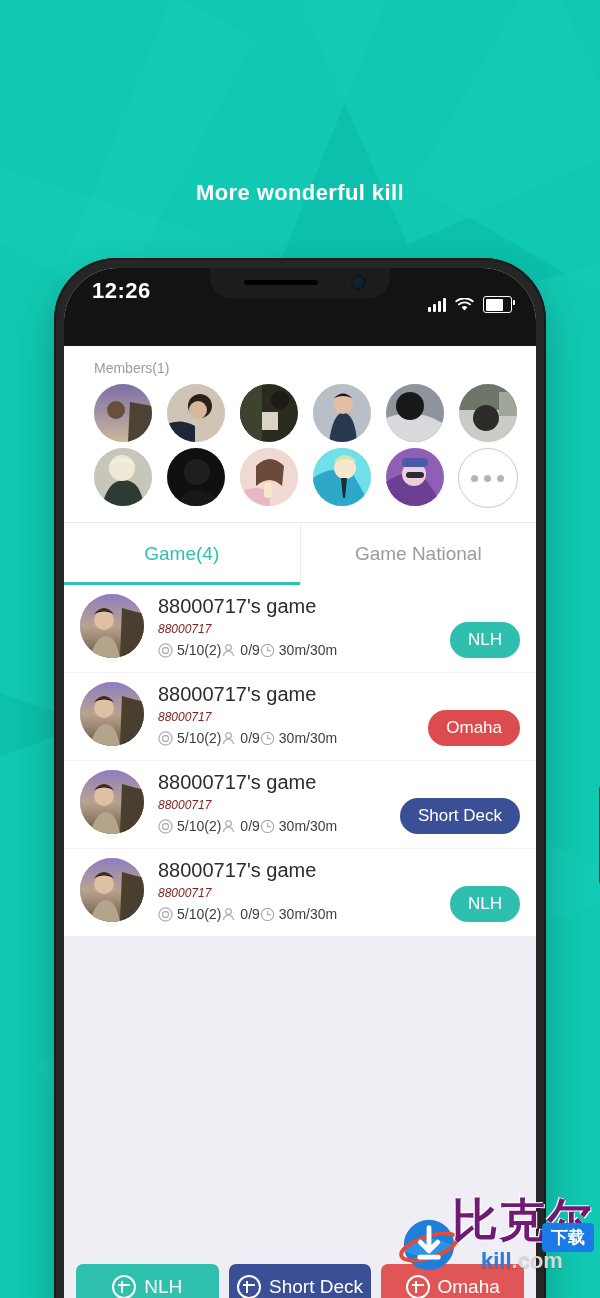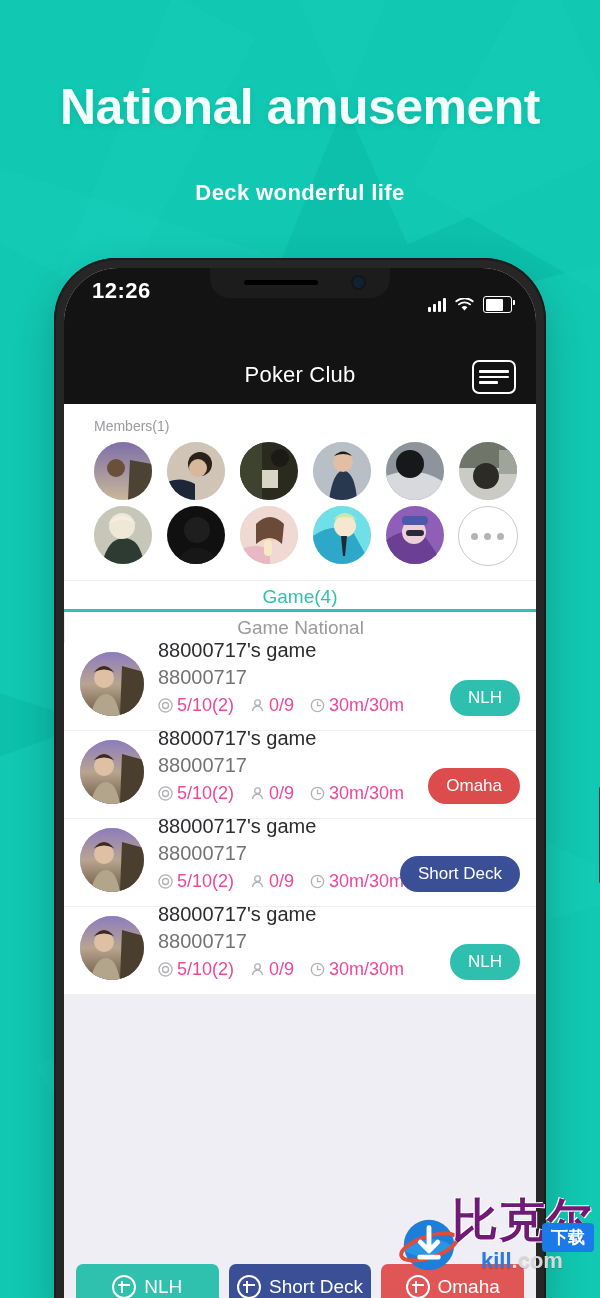--- a/index.html
+++ b/index.html
@@ -116,42 +116,42 @@
   .avatar-grid { display:grid; grid-template-columns:repeat(6,1fr); gap:6px 4px; justify-items:center;}
   .avatar { width:58px; height:58px; border-radius:50%; overflow:hidden; position:relative; background:#ddd;}
   .more-av {
     width:58px; height:58px; border-radius:50%;
     border:1.5px solid #c9c9cf; background:#fff;
     display:flex; align-items:center; justify-content:center; gap:6px;
   }
   .more-av i { width:7px; height:7px; border-radius:50%; background:#b3b3ba; display:block;}
 
   
-  .tabs { display:flex; background:#fff; border-top:1px solid #ececf0; height:62px;flex-direction:column; }
+  .tabs { display:flex; background:#fff; border-top:1px solid #ececf0; height:62px; }
   .tab {
     flex:1; display:flex; align-items:center; justify-content:center;
     font-size:19px; color:#9a9aa0; position:relative;
   }
   .tab.active { color:#2ec3b0; }
   .tab.active::after {
     content:""; position:absolute; left:0; right:0; bottom:0; height:3px; background:#2ec3b0;
   }
   .tab + .tab { border-left:1px solid #ececf0; }
 
   
   .list { background:#fff; }
   .row {
     display:flex; align-items:flex-end; padding:14px 16px;
     border-bottom:1px solid #f0f0f3; position:relative; height:88px; box-sizing:border-box;
   }
   .row-av { width:64px; height:64px; border-radius:50%; overflow:hidden; flex:none; position:relative; background:#b9aec9;}
   .row-body { margin-left:14px; flex:1; min-width:0;}
   .row-title { font-size:20px; color:#2c2c30; margin-bottom:4px;}
-  .row-sub { font-size:20px; color:#737373; margin-bottom:6px;}
-  .row-meta { display:flex; align-items:center; gap:16px; font-size:18px; color:#ec4899;}
+  .row-sub { font-size:12px; color:#7f1d1d; margin-bottom:6px;font-style:italic;}
+  .row-meta { display:flex; align-items:center; font-size:14px; color:#404040;}
   .meta { display:flex; align-items:center; gap:4px;}
   .badge {
     flex:none; color:#fff; border-radius:20px; font-size:17px;
     padding:8px 18px; white-space:nowrap; margin-left:8px;
   }
   .badge.nlh { background:#2fbfae; }
   .badge.omaha { background:#dd4c4c; }
   .badge.sd { background:#3a4f96; }
 
   .filler { background:#f0eef5; height:118px; }
@@ -209,22 +209,21 @@
       <i class="s2"></i>
       <i class="s3"></i>
       <i class="s4"></i>
     <i class="s5"></i>
       <i class="s6"></i>
       <i class="s7"></i>
       <i class="s8"></i>
       <i class="s9"></i>
   </div>
 
-  <div class="headline">National amusement</div>
-  <div class="subline">Deck wonderful life</div>
+  <div class="subline">More wonderful kill</div>
 
   <div class="phone">
     <div class="side-btn sb-mute"></div>
     <div class="side-btn sb-volup"></div>
     <div class="side-btn sb-voldn"></div>
     <div class="side-btn sb-power"></div>
 
     <div class="phone-inner">
       <div class="screen">
 
@@ -245,28 +244,20 @@
               <path d="M9.5 12.6 L6.6 9.2 a4.6 4.6 0 0 1 5.8 0 Z" fill="#fff"></path>
               <path d="M3.9 6.4 a8.6 8.6 0 0 1 11.2 0" stroke="#fff" stroke-width="1.8" fill="none" stroke-linecap="round"></path>
               <path d="M1.3 3.3 a12.6 12.6 0 0 1 16.4 0" stroke="#fff" stroke-width="1.8" fill="none" stroke-linecap="round"></path>
             </svg>
             <div class="batt">
                 <i></i>
               </div>
           </div>
         </div>
 
-        <div class="titlebar">
-          <div class="title">Poker Club</div>
-          <div class="menu-icon">
-            <b></b>
-              <b></b>
-              <b></b>
-          </div>
-        </div>
 
         <div class="members">
           <div class="members-label">Members(1)</div>
           <div class="avatar-grid">
             <div class="avatar">
               <svg width="58" height="58" viewBox="0 0 58 58">
                   <defs>
                     <linearGradient id="g1" x1="0" y1="0" x2="0" y2="1">
                       <stop offset="0" stop-color="#7e6fa8"></stop>
                       <stop offset="1" stop-color="#c9b79a"></stop>

